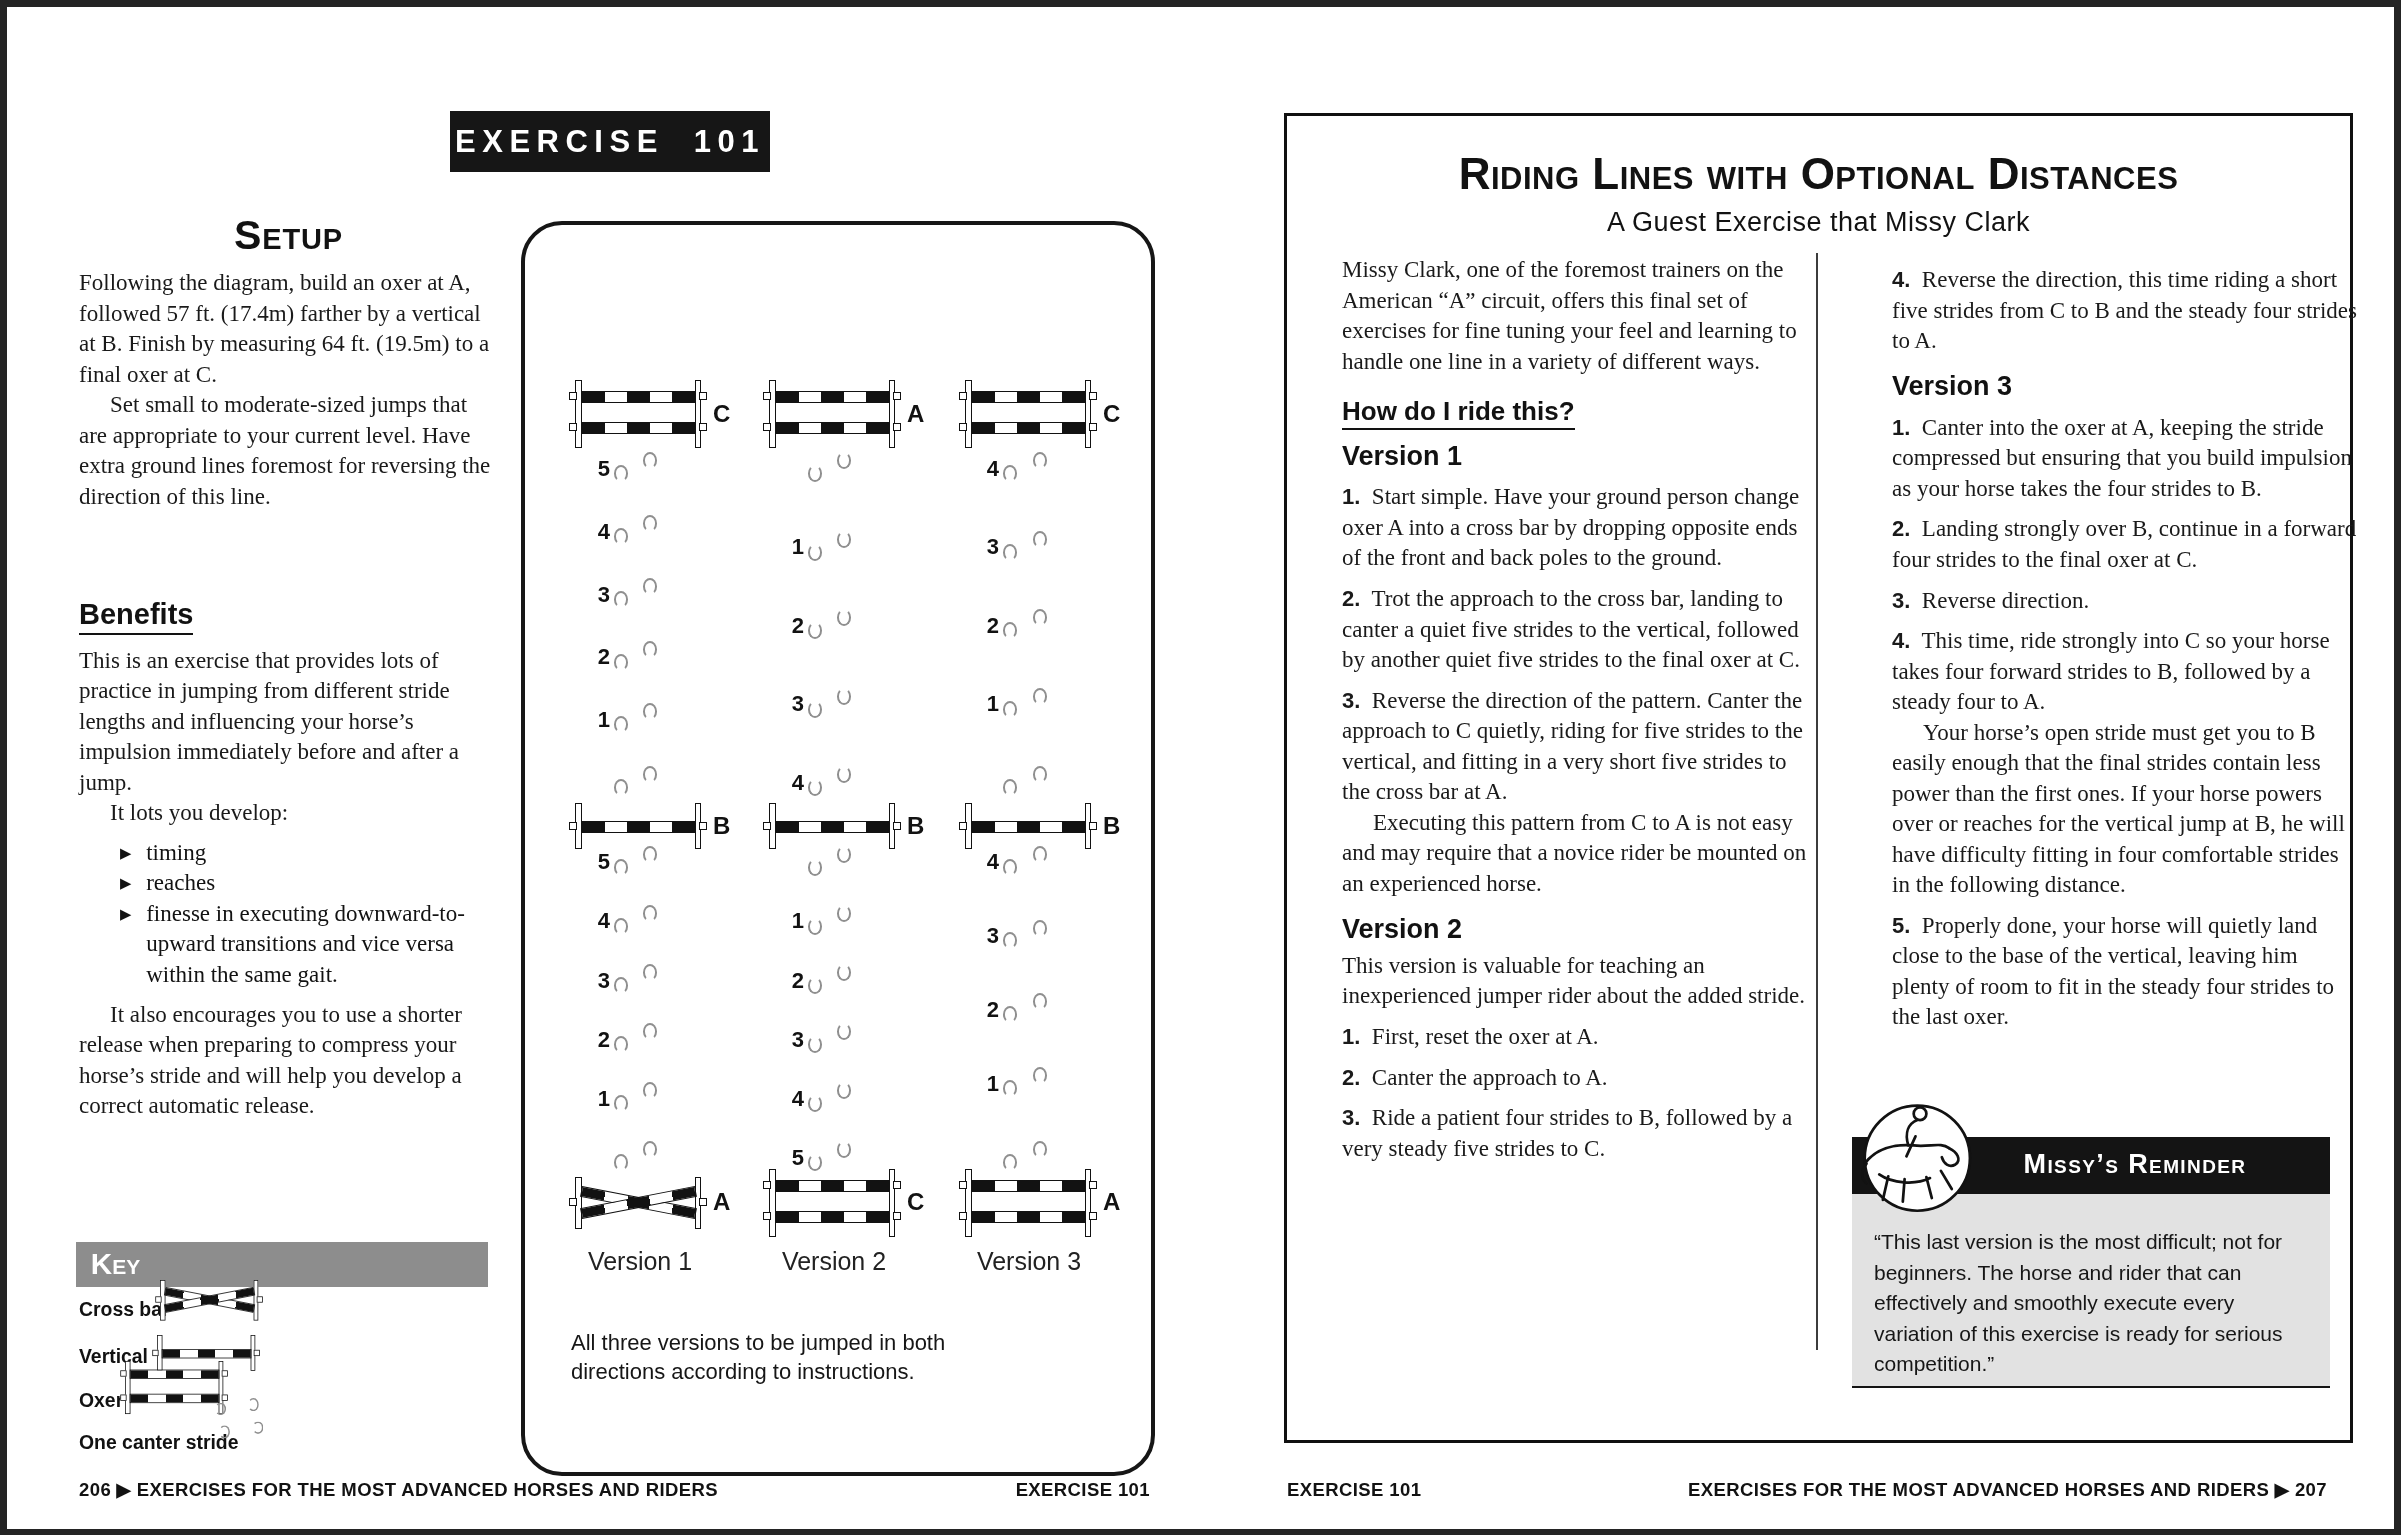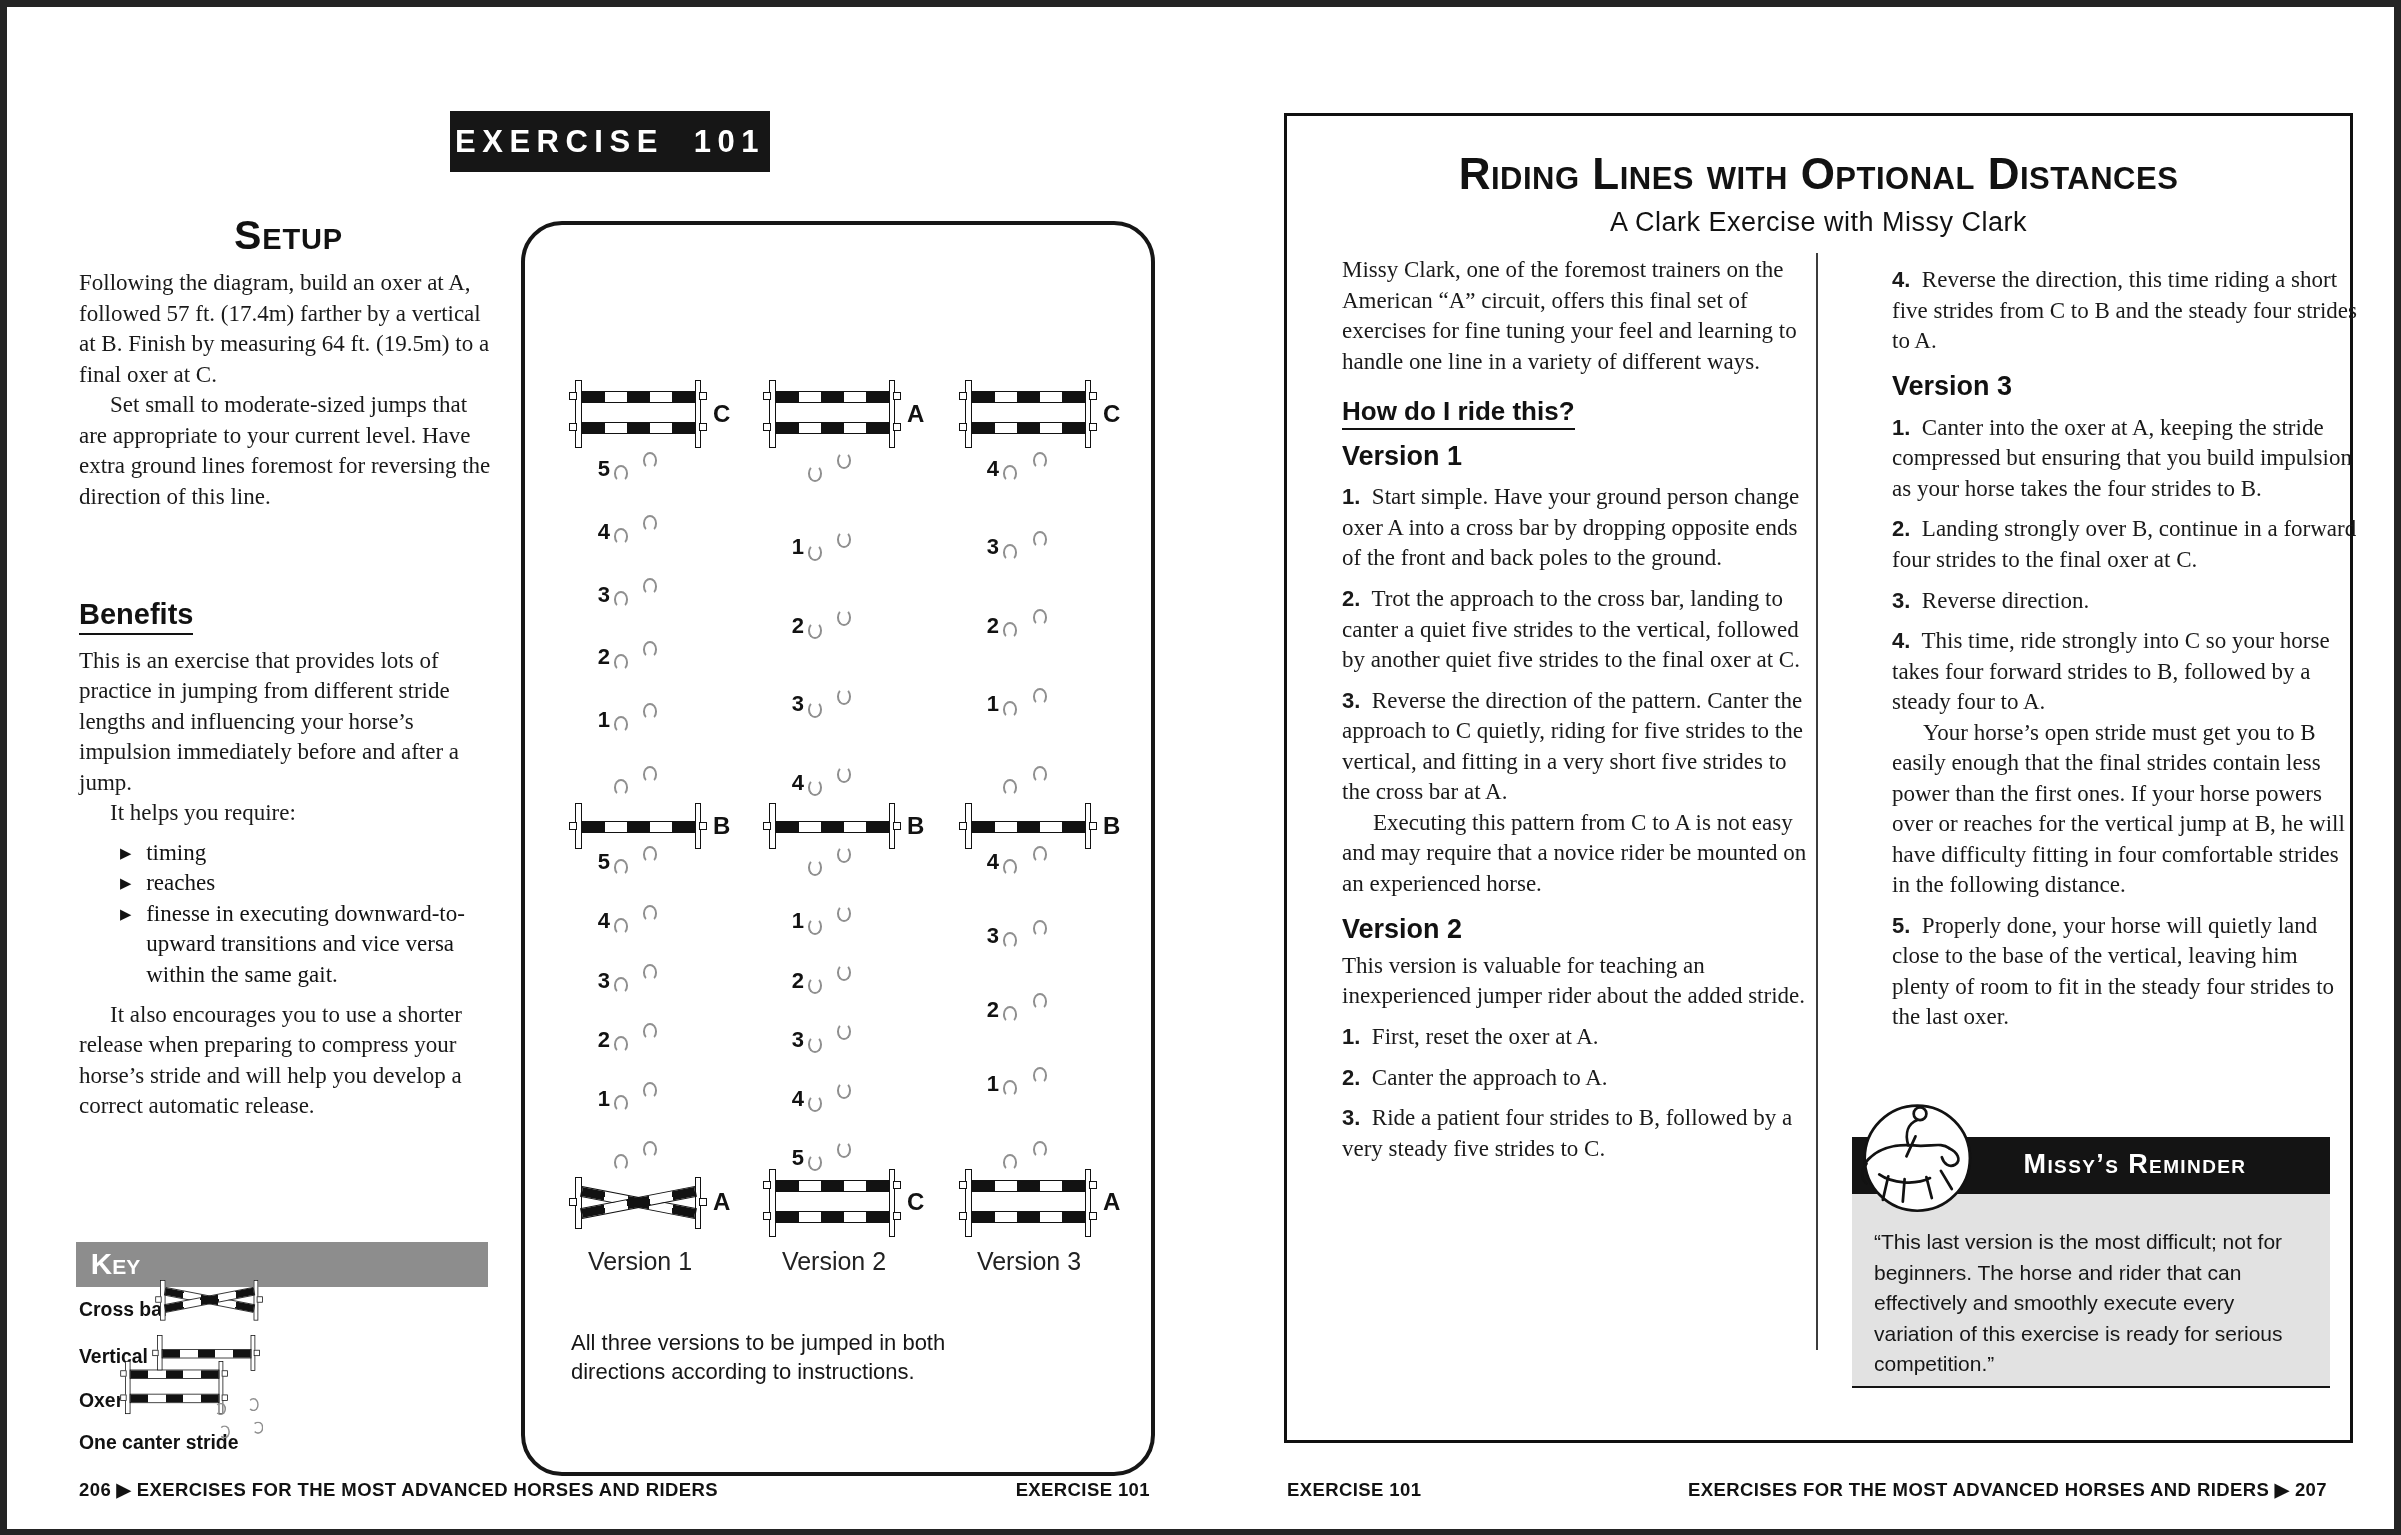--- a/index.html
+++ b/index.html
@@ -80,21 +80,21 @@
 
   <div class="setup-block">
     <h2 class="sc-head">Setup</h2>
     <p class="body">Following the diagram, build an oxer at A, followed 57 ft. (17.4m) farther by a vertical at B. Finish by measuring 64 ft. (19.5m) to a final oxer at C.</p>
     <p class="body indent">Set small to moderate-sized jumps that are appropriate to your current level. Have extra ground lines foremost for reversing the direction of this line.</p>
   </div>
 
   <div class="benefits-block">
     <h3 class="ul-head"><span class="ul">Benefits</span></h3>
     <p class="body">This is an exercise that provides lots of practice in jumping from different stride lengths and influencing your horse’s impulsion immediately before and after a jump.</p>
-    <p class="body indent">It helps you require:</p>
+    <p class="body indent">It lots you develop:</p>
     <div class="bullets">
         <div class="bul">
           <div class="tri">▶</div>
           <div class="">timing</div>
         </div>
         <div class="bul">
           <div class="tri">▶</div>
           <div class="">reaches</div>
         </div>
         <div class="bul">
@@ -333,21 +333,21 @@
         <div class="rail" style="top: 42px;"></div>
         <div class="tab" style="left: -6.5px; top: 43px;"></div>
         <div class="tab" style="left: 124px; top: 43px;"></div>
       </div>
       <div class="jlabel" style="left: 578px; top: 963px;">A</div>
       <div class="vcaption" style="left: 430px; top: 1022px;">Version 3</div>
     </div>
 
   <div class="right-box">
     <h1 class="r-title">Riding Lines with Optional Distances</h1>
-    <div class="r-sub">A Clark Exercise with Missy Clark</div>
+    <div class="r-sub">A Guest Exercise that Missy Clark</div>
     <div class="divider"></div>
 
     <div class="colflow colL">
       <p class="body">Missy Clark, one of the foremost trainers on the American “A” circuit, offers this final set of exercises for fine tuning your feel and learning to handle one line in a variety of different ways.</p>
       <h3 class="h-how"><span class="ul">How do I ride this?</span></h3>
       <h4 class="h-ver">Version 1</h4>
       <div>
           <p class="step"><span class="sn">1.</span><span>&nbsp; Start simple. Have your ground person change oxer A into a cross bar by dropping opposite ends of the front and back poles to the ground.</span></p>
           <p class="step"><span class="sn">2.</span><span>&nbsp; Trot the approach to the cross bar, landing to canter a quiet five strides to the vertical, followed by another quiet five strides to the final oxer at C.</span></p>
           <p class="step"><span class="sn">3.</span><span>&nbsp; Reverse the direction of the pattern. Canter the approach to C quietly, riding for five strides to the vertical, and fitting in a very short five strides to the cross bar at A.</span></p>

